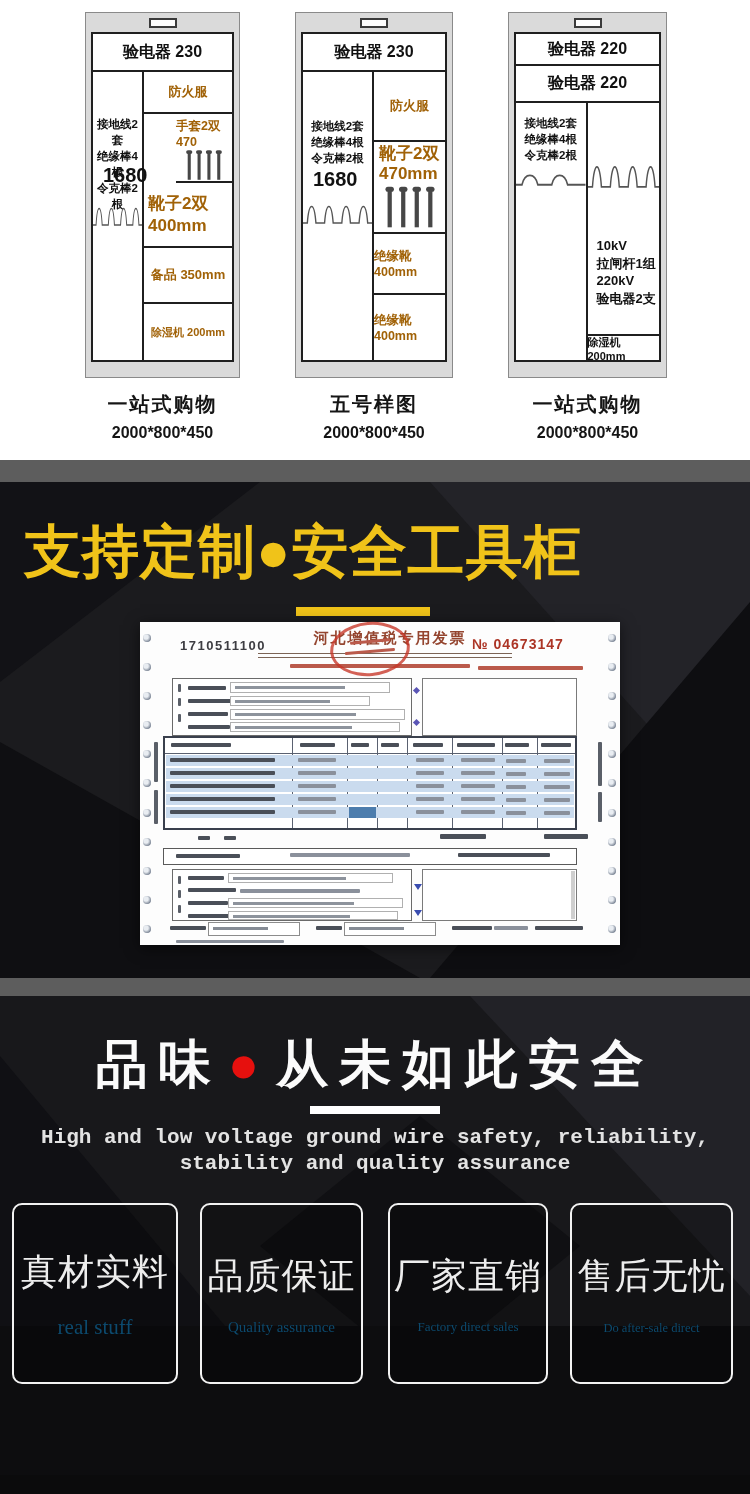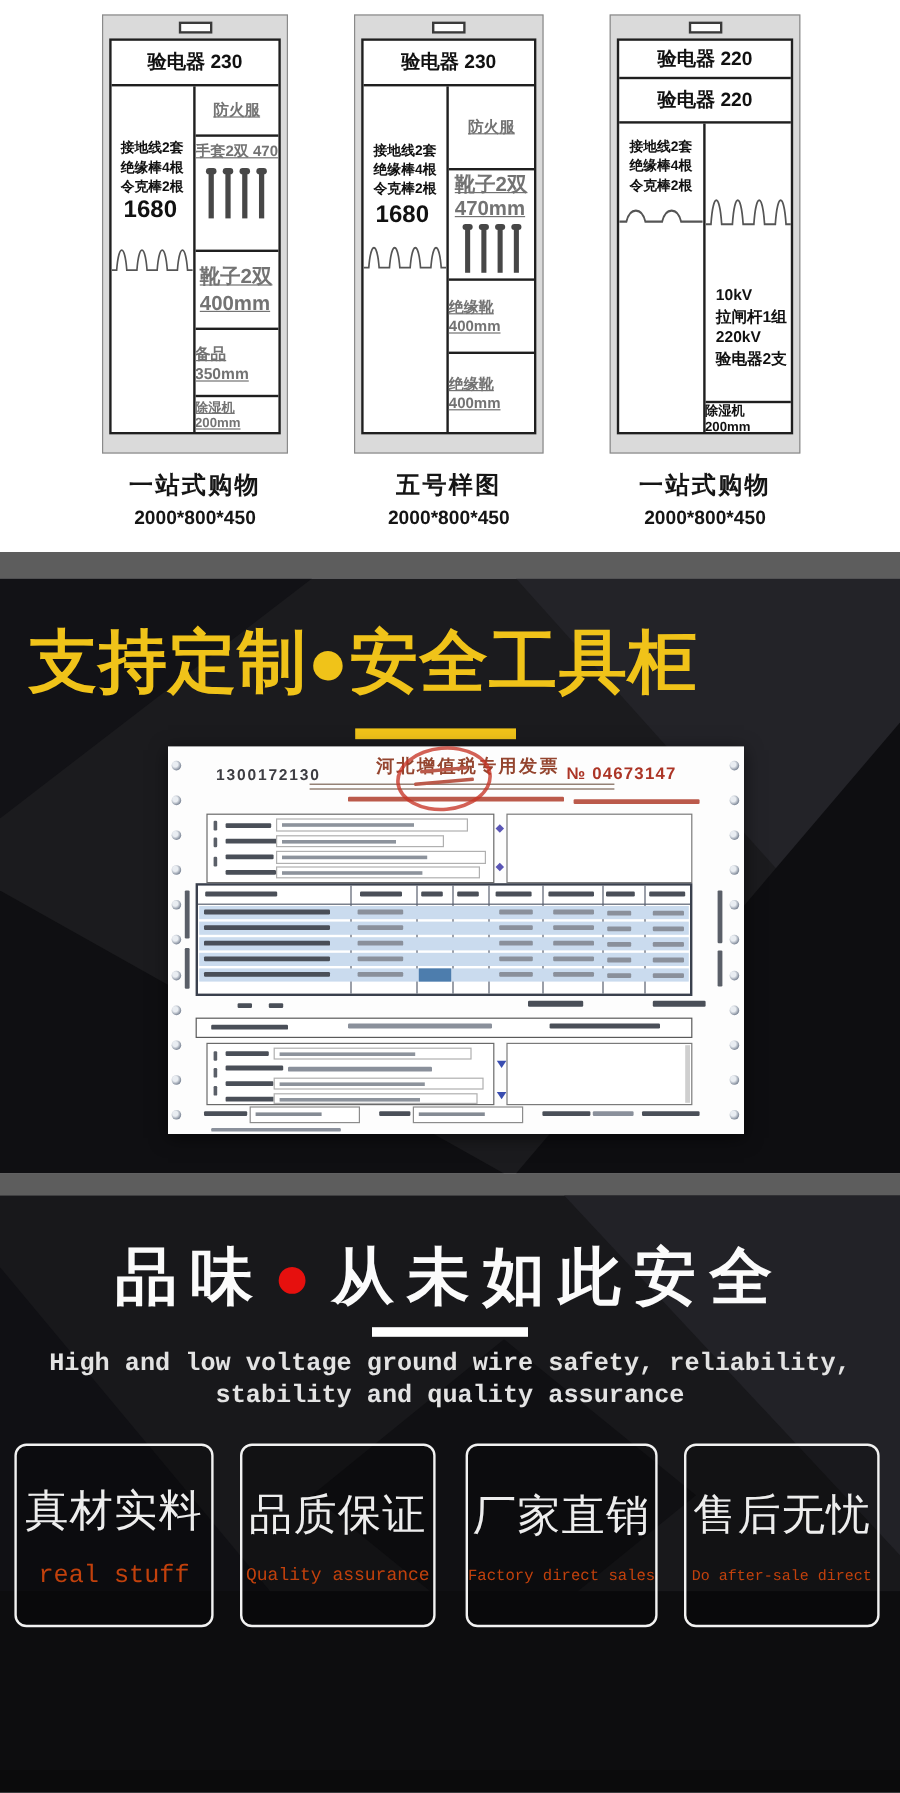--- a/index.html
+++ b/index.html
@@ -8,21 +8,21 @@
   #page { position:relative; width:750px; height:1494px; margin:0 auto; overflow:hidden; background:#ffffff; }
 
   
   .cab { position:absolute; top:12px; height:366px; background:#dadada; border:1px solid #8a8a8a; }
   .cab-handle { position:absolute; top:5px; left:50%; transform:translateX(-50%); width:28px; height:10px; background:#fdfdfd; border:2px solid #3a3a3a; }
   .cab-inner { position:absolute; left:5px; right:5px; top:19px; bottom:15px; background:#ffffff; border:2px solid #1f1f1f; display:flex; flex-direction:column; }
   .cab-hdr { flex:0 0 auto; border-bottom:2px solid #1f1f1f; display:flex; align-items:center; justify-content:center; font-size:16px; font-weight:700; color:#111; }
   .cab-body { flex:1; display:flex; min-height:0; }
   .col-l { width:50%; border-right:2px solid #1f1f1f; position:relative; }
   .col-r { flex:1; display:flex; flex-direction:column; position:relative; }
-  .rrow { border-bottom:2px solid #1f1f1f; display:flex; flex-direction:column; align-items:center; justify-content:center; font-weight:700; color:#737373;text-decoration:underline; }
+  .rrow { border-bottom:2px solid #1f1f1f; display:flex; flex-direction:column; align-items:center; justify-content:center; font-weight:700; color:#a16207; }
   .rrow.last { border-bottom:none; flex:1; }
   .ll-lines { position:absolute; left:0; right:0; text-align:center; font-size:11.5px; font-weight:700; line-height:1.4; color:#111; }
   .ll-value { position:absolute; left:10px; font-size:20px; font-weight:700; color:#111; }
   .wave { position:absolute; left:0; width:100%; }
   .wave path { fill:none; stroke:#555; stroke-width:1.6; }
   .rods { display:block; }
   .cab-caption { position:absolute; top:391px; text-align:center; color:#151515; }
   .cap1 { font-size:20px; font-weight:700; letter-spacing:2px; }
   .cap2 { font-size:16px; font-weight:700; margin-top:6px; }
 
@@ -39,23 +39,23 @@
   .custom-underline { position:absolute; left:296px; top:607px; width:134px; height:9px; background:#f0c319; }
 
   .taste-title { position:absolute; left:0; top:1030px; width:750px; text-align:center; font-size:52px; font-weight:700; letter-spacing:11px; color:#fbfbfb; white-space:nowrap; }
   .taste-title .dot { color:#e6100e; margin:0 6px; }
   .taste-underline { position:absolute; left:310px; top:1106px; width:130px; height:8px; background:#ffffff; }
   .taste-en { position:absolute; left:0; width:750px; text-align:center; font-family:"Liberation Mono","DejaVu Sans Mono",monospace; font-size:21px; font-weight:700; color:#e3e3e3; white-space:nowrap; }
   #taste-en1 { top:1126px; }
   #taste-en2 { top:1152px; }
 
   
-  .feat { position:absolute; top:1203px; height:153px; border:2px solid #f2f2f2; border-radius:10px; background:rgba(0,0,0,.25); display:flex; flex-direction:column; align-items:center; justify-content:center; gap:18px; }
+  .feat { position:absolute; top:1203px; height:181px; border:2px solid #f2f2f2; border-radius:10px; background:rgba(0,0,0,.25); display:flex; flex-direction:column; align-items:center; justify-content:center; gap:18px; }
   .feat-zh { font-size:36px; color:#ededed; letter-spacing:1px; white-space:nowrap; }
-  .feat-en { font-family:Liberation Mono, monospace; color:#c2410c; white-space:nowrap; }
+  .feat-en { font-family:Liberation Serif, serif; color:#0c4a6e; white-space:nowrap; }
 
   
   .red-banner { position:absolute; left:0; top:1365px; width:750px; height:110px; background:#ee1212; display:flex; align-items:center; justify-content:center; }
   .red-banner-text { color:#ffffff; font-size:64px; font-weight:900; letter-spacing:72px; padding-left:72px; white-space:nowrap; }
   .bottom-strip { position:absolute; left:0; top:1475px; width:750px; height:19px; background:#0b0b0c; }
 
   
   .inv { position:absolute; left:140px; top:622px; width:480px; height:323px; background:#fdfdfd; box-shadow:0 3px 14px rgba(0,0,0,.55); }
   .perf { position:absolute; top:12px; bottom:12px; width:9px; display:flex; flex-direction:column; justify-content:space-between; }
   .perf.pl { left:3px; } .perf.pr { right:3px; }
@@ -99,21 +99,21 @@
             <div>绝缘棒4根</div>
             <div>令克棒2根</div>
           </div>
           <div class="ll-value" style="top:92px;">1680</div>
           <svg class="wave" style="top:128px;height:27px;" viewBox="0 0 80 28" preserveAspectRatio="none">
             <path d="M0 26 H5 C7 3 13 3 15 26 H25 C27 3 33 3 35 26 H45 C47 3 53 3 55 26 H65 C67 3 73 3 75 26 H80"></path>
           </svg>
         </div>
         <div class="col-r">
           <div class="rrow" style="height:42px;font-size:13px;">防火服</div>
-          <div class="rrow" style="height:96px;justify-content:flex-start;padding-top:4px;">
+          <div class="rrow" style="height:69px;justify-content:flex-start;padding-top:4px;margin-left:32px;">
             <span style="font-size:12.5px;">手套2双 470</span>
             <svg class="rods" width="56" height="52" viewBox="0 0 64 52">
               <g fill="#474747">
                 <rect x="3" y="2" width="10" height="6" rx="3"></rect>
                   <rect x="5.5" y="6" width="5" height="44"></rect>
                 <rect x="19" y="2" width="10" height="6" rx="3"></rect>
                   <rect x="21.5" y="6" width="5" height="44"></rect>
                 <rect x="35" y="2" width="10" height="6" rx="3"></rect>
                   <rect x="37.5" y="6" width="5" height="44"></rect>
                 <rect x="51" y="2" width="10" height="6" rx="3"></rect>
@@ -250,21 +250,21 @@
         <span class="dot8"></span>
         <span class="dot8"></span>
         <span class="dot8"></span>
         <span class="dot8"></span>
         <span class="dot8"></span>
         <span class="dot8"></span>
         <span class="dot8"></span>
         <span class="dot8"></span>
     </div>
 
-    <div class="inv-serial">1300172130</div>
+    <div class="inv-serial">1710511100</div>
     <div class="inv-title">河北增值税专用发票</div>
     <div class="inv-line" style="top:31px;"></div>
     <div class="inv-line" style="top:35px;"></div>
     <div class="bb rbb" style="left:150px;top:42px;width:180px;"></div>
     <div class="inv-no">№ 04673147</div>
     <div class="bb rbb" style="left:338px;top:44px;width:105px;"></div>
     <div class="stamp"></div>
     <div class="bb rbb" style="left:210px;top:18px;width:40px;height:3px;transform:rotate(-5deg);"></div>
     <div class="bb rbb" style="left:205px;top:28px;width:50px;height:3px;transform:rotate(-5deg);"></div>
 

